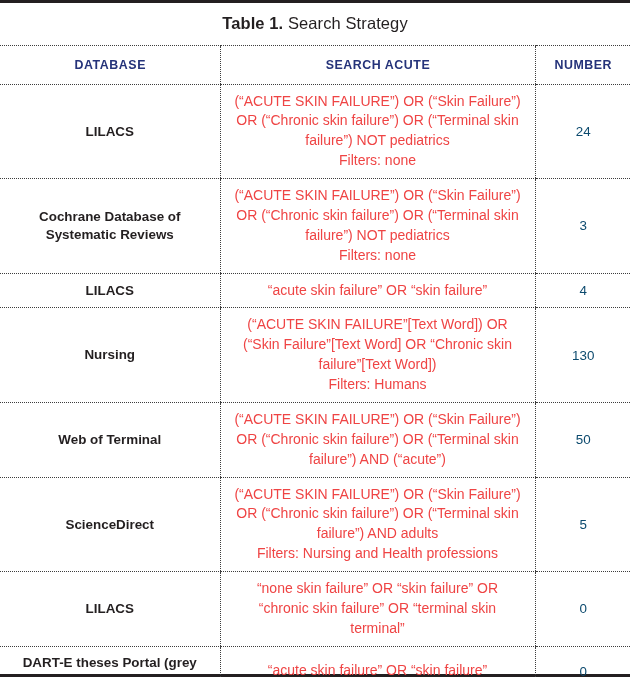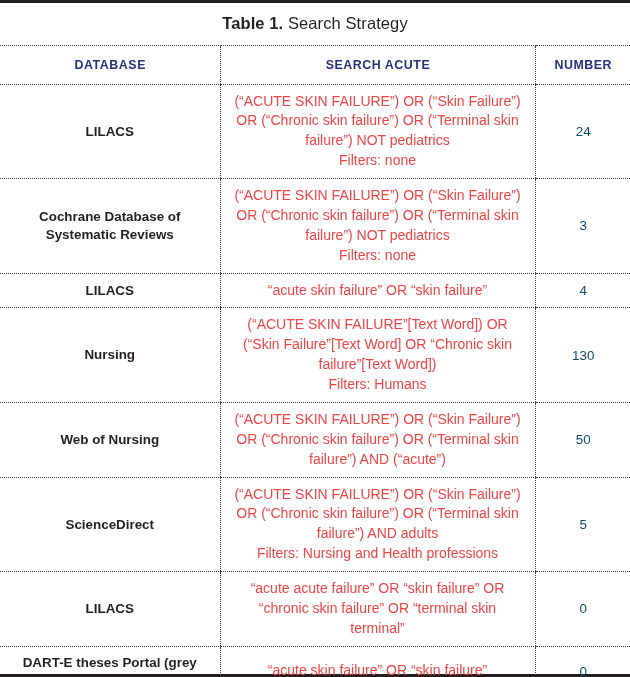--- a/index.html
+++ b/index.html
@@ -188,21 +188,21 @@
               <span class="terms-line">failure”[Text Word])</span>
               <span class="terms-line">Filters: Humans</span>
             </div>
           </td>
           <td class="num-cell">
             <div class="cellpad">130</div>
           </td>
         </tr>
         <tr>
           <td class="db-cell">
-            <div class="cellpad">Web of Nursing</div>
+            <div class="cellpad">Web of Terminal</div>
           </td>
           <td class="terms-cell">
             <div class="cellpad">
               <span class="terms-line">(“ACUTE SKIN FAILURE”) OR (“Skin Failure”)</span>
               <span class="terms-line">OR (“Chronic skin failure”) OR (“Terminal skin</span>
               <span class="terms-line">failure”) AND (“acute”)</span>
             </div>
           </td>
           <td class="num-cell">
             <div class="cellpad">50</div>
@@ -223,21 +223,21 @@
           <td class="num-cell">
             <div class="cellpad">5</div>
           </td>
         </tr>
         <tr>
           <td class="db-cell">
             <div class="cellpad">LILACS</div>
           </td>
           <td class="terms-cell">
             <div class="cellpad">
-              <span class="terms-line">“acute acute failure” OR “skin failure” OR</span>
+              <span class="terms-line">“none skin failure” OR “skin failure” OR</span>
               <span class="terms-line">“chronic skin failure” OR “terminal skin</span>
               <span class="terms-line">terminal”</span>
             </div>
           </td>
           <td class="num-cell">
             <div class="cellpad">0</div>
           </td>
         </tr>
         <tr>
           <td class="db-cell">

